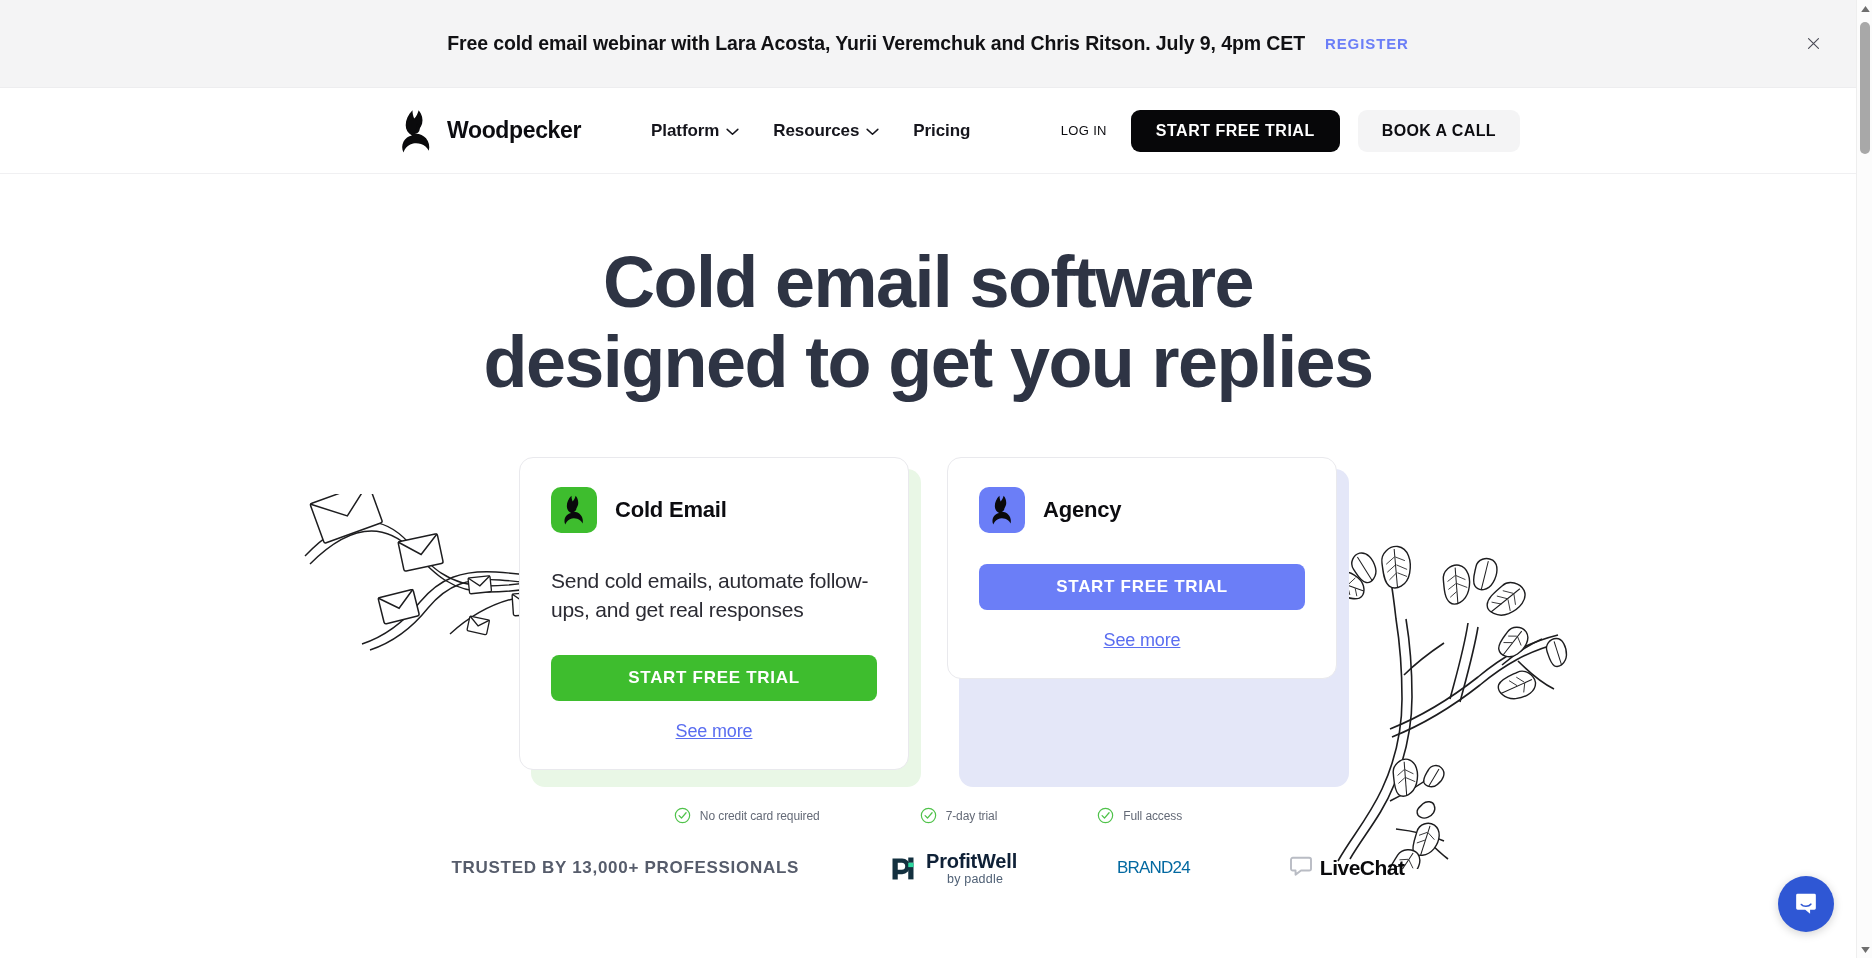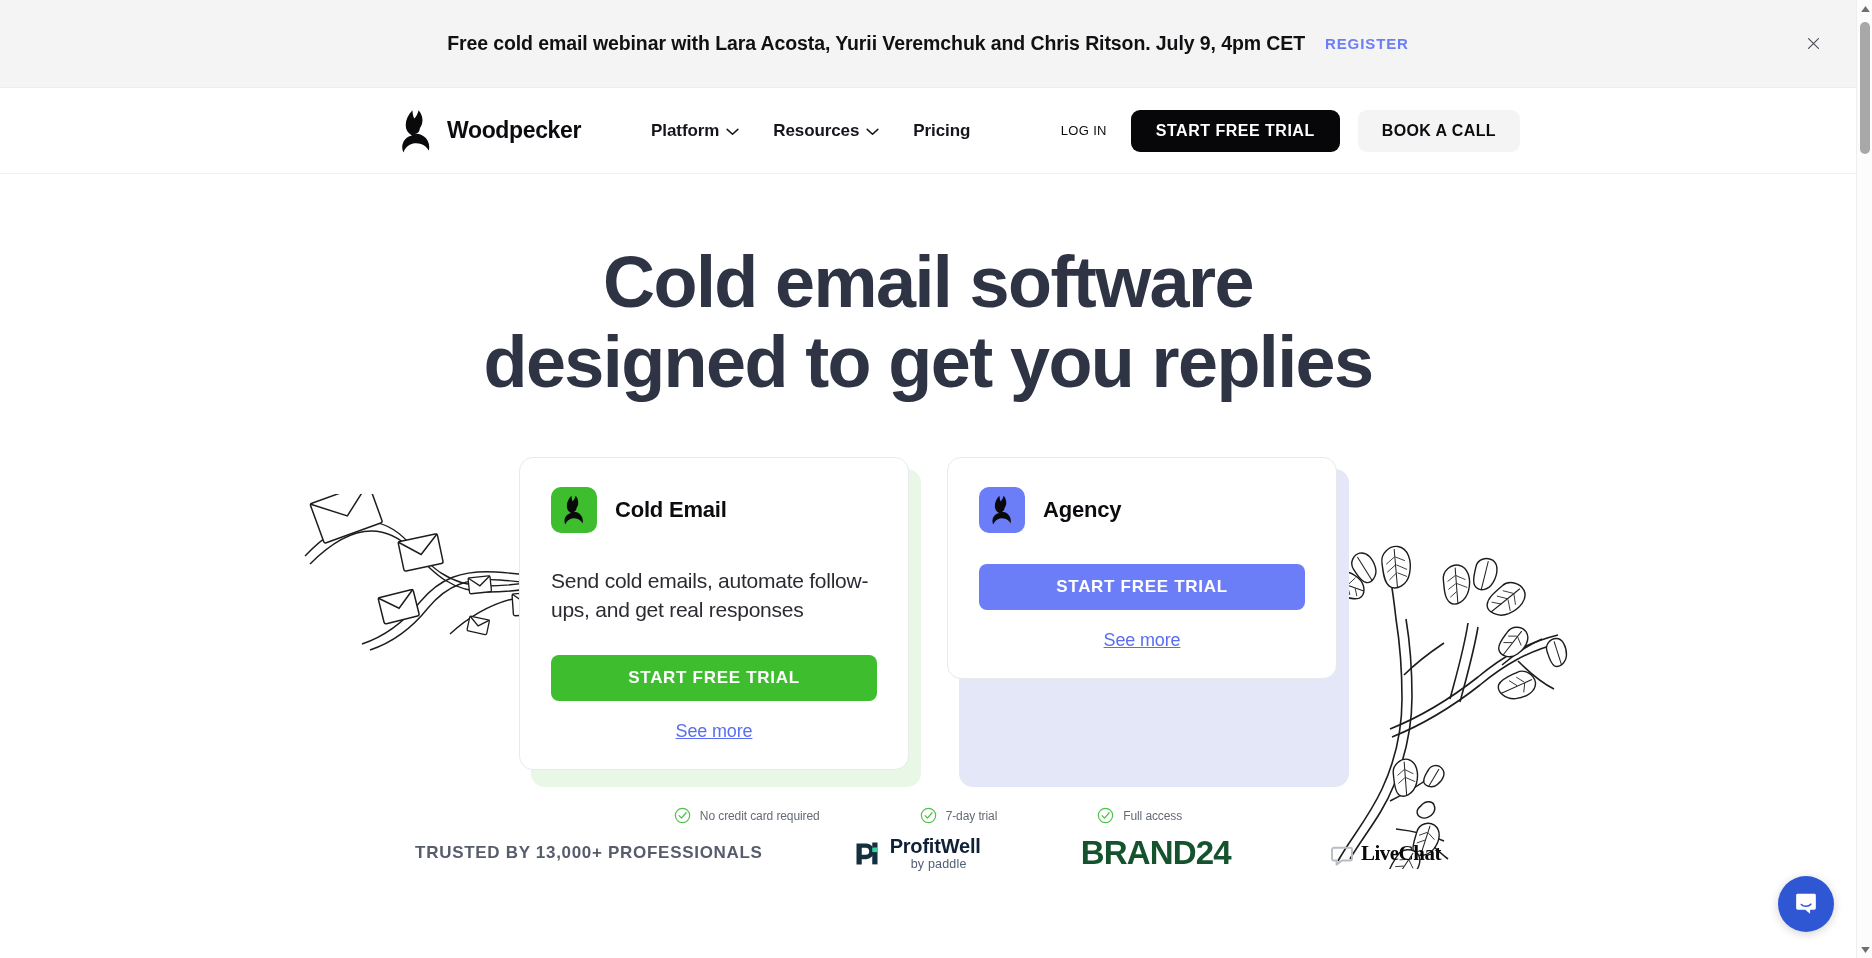--- a/index.html
+++ b/index.html
@@ -284,21 +284,21 @@
   .benefit svg { width: 17px; height: 17px; display: block; flex: none; }
   .benefit span {
     font-size: 12px;
     color: #646a77;
     letter-spacing: -0.1px;
     white-space: nowrap;
   }
 
   
   .trusted {
-    margin-top: 10px;
+    margin-top: 27px;
     display: flex;
     justify-content: center;
     align-items: center;
     gap: 90px;
     position: relative;
     z-index: 4;
   }
   .trusted-label {
     font-size: 17px;
     font-weight: 700;
@@ -313,24 +313,24 @@
   .pw-text { line-height: 1; }
   .pw-top {
     font-size: 20px; font-weight: 700; color: #0f2137;
     letter-spacing: -0.2px; display: block;
   }
   .pw-bot {
     font-size: 12.5px; color: #4f6075; letter-spacing: 0.2px;
     display: block; margin-top: 2px; padding-left: 21px;
   }
   .logo-brand24 {
-    font-size: 33px; font-weight: 700; color: #14532d;
+    font-size: 17px; font-weight: 400; color: #0369a1;
     letter-spacing: -0.8px;
   }
-  .logo-livechat { display: flex; align-items: flex-end; gap: 8px; font-family: Liberation Serif, serif; }
+  .logo-livechat { display: flex; align-items: flex-start; gap: 8px; }
   .lc-mark { width: 22px; height: 20px; display: block; flex: none; }
   .lc-text { font-size: 21px; font-weight: 700; color: #0a0a0c; letter-spacing: -0.5px; }
 
   
   .chat-widget {
     position: absolute;
     right: 38px;
     bottom: 26px;
     width: 56px;
     height: 56px;

